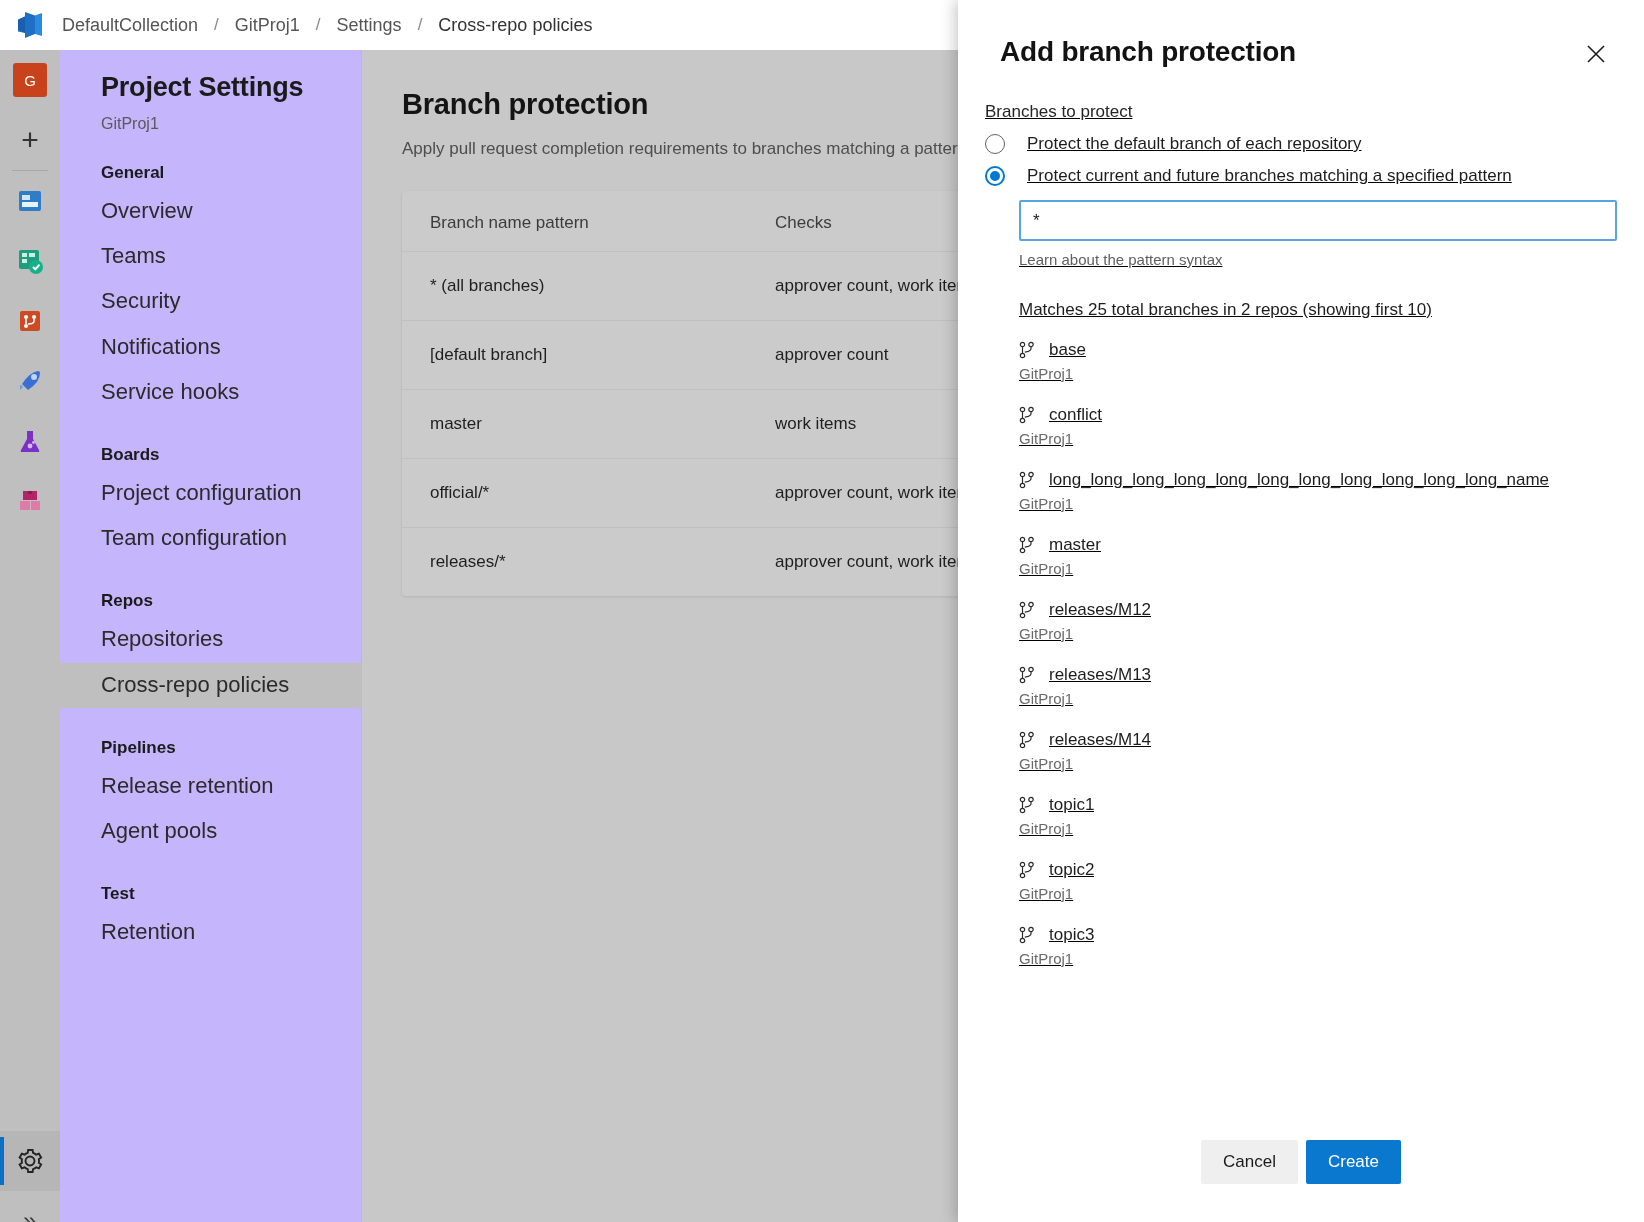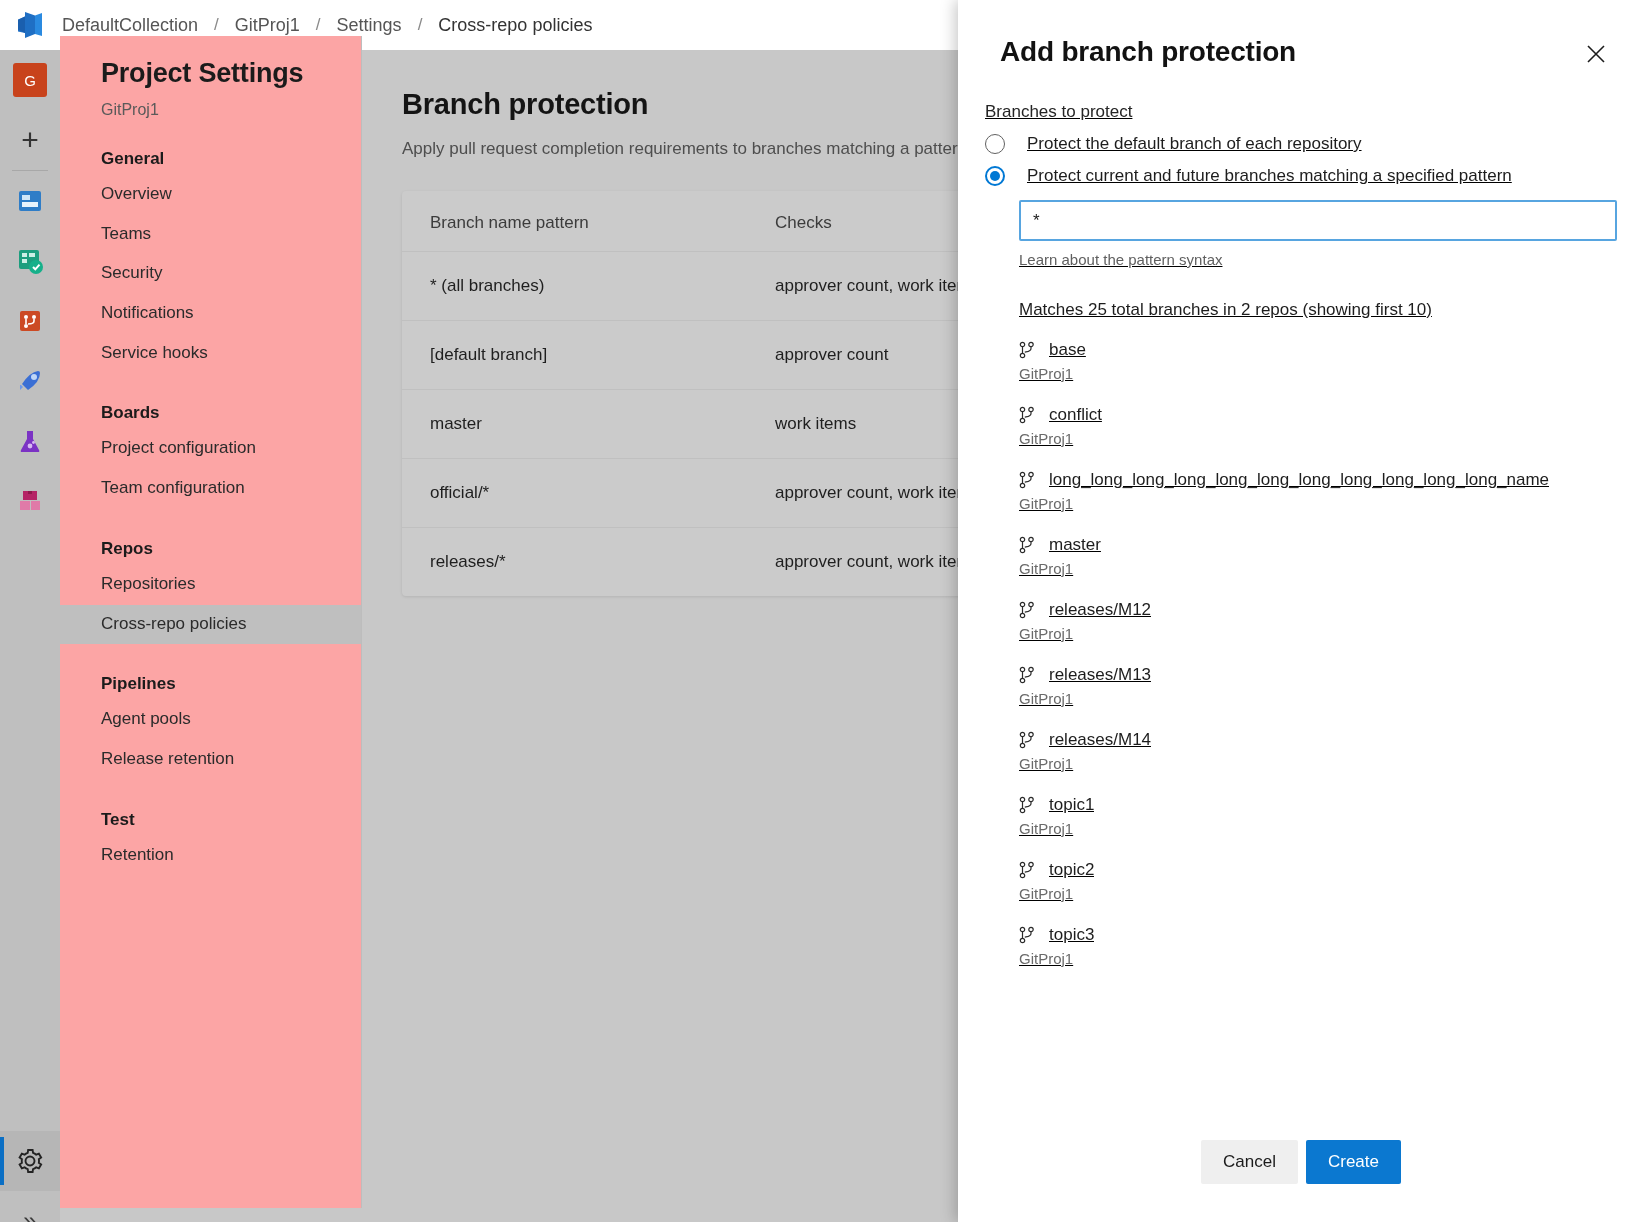--- a/index.html
+++ b/index.html
@@ -44,29 +44,29 @@
     width: 34px; height: 34px; border-radius: 3px; background: #c8431c;
     color: #fff; font-size: 15px; display: flex;
     align-items: center; justify-content: center;
   }
   .rail-plus { font-size: 30px; color: #333; font-weight: 300; line-height: 1; }
   .rail-sep { width: 36px; height: 1px; background: #a8a8a8; margin: 0 auto; }
   .rail-chev { font-size: 24px; color: #3a3a3a; }
 
   
   .settings-nav {
-    position: absolute; left: 60px; top: 36px; width: 302px; height: 1172px;
-    background: #fca5a5; border-right: 1px solid #bdbdbd;
+    position: absolute; left: 60px; top: 50px; width: 302px; height: 1172px;
+    background: #c4b5fd; border-right: 1px solid #bdbdbd;
     padding-top: 22px;
   }
   .ps-title { font-size: 27px; font-weight: 600; color: #1b1b1b; padding: 0 0 0 41px; letter-spacing: -.2px; }
   .ps-sub { font-size: 16px; color: #5a5a5a; padding: 12px 0 0 41px; }
   .nav-group { font-size: 17px; font-weight: 700; color: #1b1b1b; padding: 30px 0 6px 41px; }
   .nav-item {
-    font-size: 17px; color: #2b2b2b; padding: 10px 0 11px 41px;
+    font-size: 22px; color: #2b2b2b; padding: 10px 0 11px 41px;
     cursor: pointer; line-height: 1.1;
   }
   .nav-item.active { background: #bfbfbf; }
 
   
   .main {
     position: absolute; left: 362px; top: 50px; right: 0; height: 1172px;
     background: #c8c8c8; padding: 38px 0 0 40px; overflow: hidden;
   }
   .main-title { font-size: 29px; font-weight: 600; color: #141414; letter-spacing: -.2px; }
@@ -254,22 +254,22 @@
         <div class="nav-item">Security</div>
         <div class="nav-item">Notifications</div>
         <div class="nav-item">Service hooks</div>
         <div class="nav-group">Boards</div>
         <div class="nav-item">Project configuration</div>
         <div class="nav-item">Team configuration</div>
         <div class="nav-group">Repos</div>
         <div class="nav-item">Repositories</div>
         <div class="nav-item active">Cross-repo policies</div>
         <div class="nav-group">Pipelines</div>
+        <div class="nav-item">Release retention</div>
         <div class="nav-item">Agent pools</div>
-        <div class="nav-item">Release retention</div>
         <div class="nav-group">Test</div>
         <div class="nav-item">Retention</div>
       </div>
   </div>
 
   <div class="main">
     <div class="main-title">Branch protection</div>
     <div class="main-desc">Apply pull request completion requirements to branches matching a pattern</div>
     <div class="bp-card">
       <div class="bp-head">

